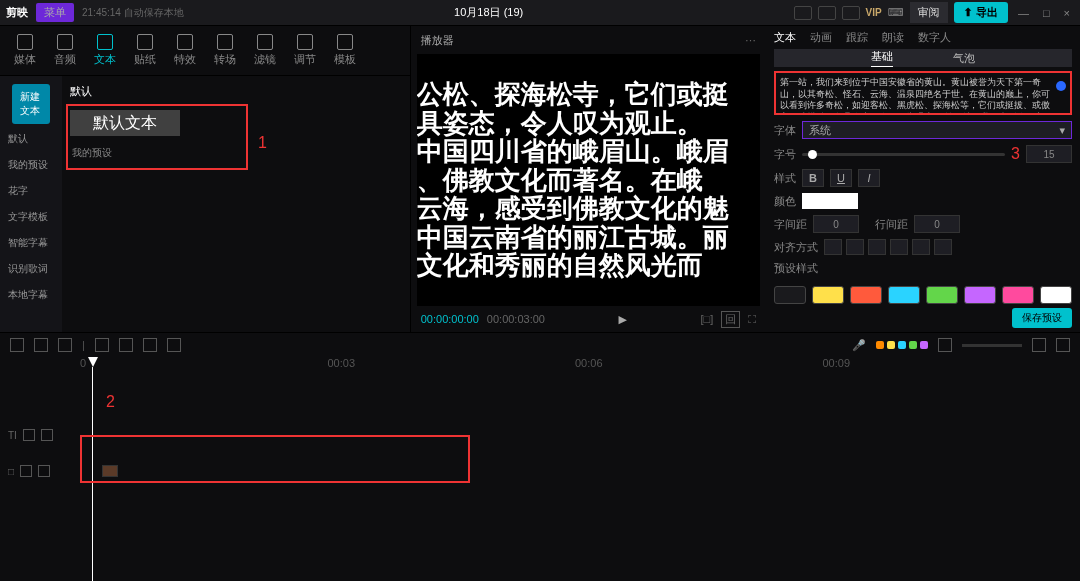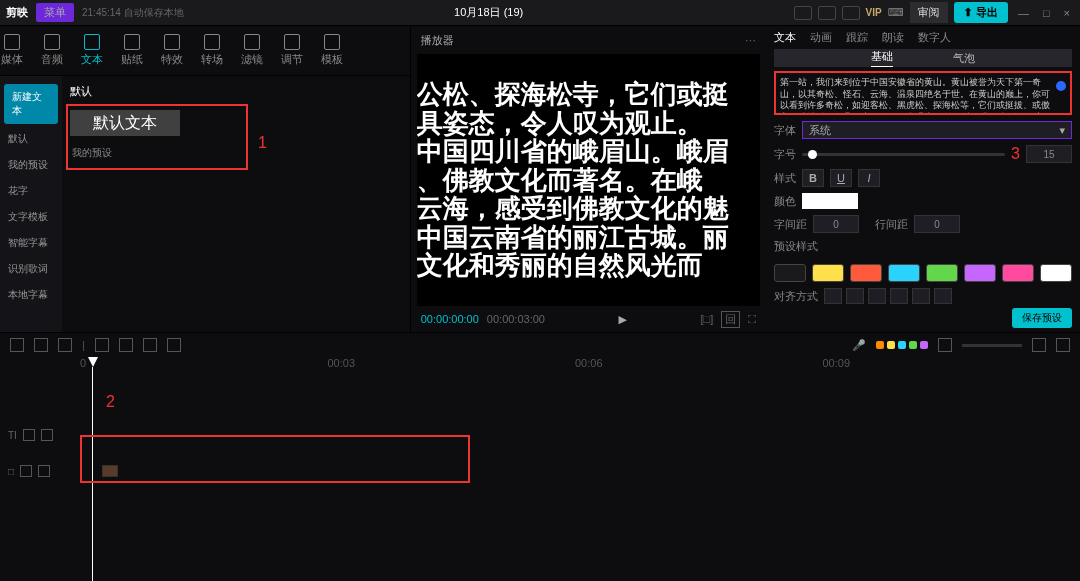--- a/index.html
+++ b/index.html
@@ -11,28 +11,28 @@
 .autosave{color:#666;font-size:10px}
 .tb-center{color:#fff}
 .tb-right{display:flex;align-items:center;gap:6px}
 .tb-right .ic{width:18px;height:14px;border:1px solid #444;border-radius:2px}
 .vip{color:#c9a86a;font-size:10px;font-weight:bold}
 .btn-review{background:#2b2b30;padding:3px 8px;border-radius:0;color:#ddd}
 .btn-export{background:#00c1cd;color:#000;padding:3px 10px;border-radius:3px;font-weight:bold}
 .win-ctl{color:#888;padding:0 4px}
 .main{display:flex;height:306px}
 .left{width:430px;display:flex;flex-direction:column;border-right:1px solid #000}
-.tool-tabs{height:50px;display:flex;align-items:center;gap:18px;padding:0 1px;border-bottom:1px solid #000}
+.tool-tabs{height:50px;display:flex;align-items:center;gap:18px;padding:0 14px;border-bottom:1px solid #000}
 .tool-tab{display:flex;flex-direction:column;align-items:center;gap:2px;color:#888;font-size:10px}
 .tool-tab.active{color:#00c1cd}
 .tool-ic{width:16px;height:16px;border:1px solid currentColor;border-radius:2px}
 .left-body{display:flex;flex:1}
 .side-nav{width:62px;background:#141418;padding-top:6px}
 .side-item{padding:6px 8px;color:#999;font-size:10px}
-.side-item.active{background:#0088a8;color:#fff;border-radius:3px;margin:2px 4px}
+.side-item.active{background:#0088a8;color:#fff;border-radius:3px;margin:2px 12px}
 .left-main{flex:1;padding:8px;position:relative}
 .tabline{color:#fff;padding-bottom:6px}
 .redbox1{position:absolute;top:28px;left:4px;width:182px;height:66px;border:2px solid #e33}
 .card{position:absolute;top:34px;left:8px;width:110px;height:26px;background:#404040;color:#fff;display:flex;align-items:center;justify-content:center;font-size:16px}
 .preset-label{position:absolute;top:70px;left:10px;color:#888;font-size:10px}
 .num1{position:absolute;top:58px;left:196px;color:#e33;font-size:16px}
 .center{width:372px;display:flex;flex-direction:column}
 .c-head{height:28px;display:flex;align-items:center;justify-content:space-between;padding:0 10px;color:#aaa}
 .c-head .dots{color:#666}
 .preview{flex:1;background:#000;margin:0 6px;overflow:hidden;display:flex;flex-direction:column;justify-content:center}
@@ -236,44 +236,44 @@
     <div class="field-row">
       <span>颜色</span>
       <div class="color-sw"></div>
     </div>
     <div class="field-row">
       <span>字间距</span>
       <div class="spin">0</div>
       <span style="margin-left:10px">行间距</span>
       <div class="spin">0</div>
     </div>
+    <div class="field-row">
+      <span>对齐方式</span>
+      <div class="align-row">
+        <div class="align-btn"></div>
+        <div class="align-btn"></div>
+        <div class="align-btn"></div>
+        <div class="align-btn"></div>
+        <div class="align-btn"></div>
+        <div class="align-btn"></div>
+      </div>
+    </div>
     <div class="field-row" style="flex-direction:column;align-items:flex-start">
       <span>预设样式</span>
       <div class="preset-row" id="presetRow">
           <div class="preset-sw" style="background: rgb(26, 26, 29); border: 1px solid rgb(68, 68, 68);"></div>
           <div class="preset-sw" style="background: rgb(255, 224, 74); border: 1px solid rgb(68, 68, 68);"></div>
           <div class="preset-sw" style="background: rgb(255, 90, 60); border: 1px solid rgb(68, 68, 68);"></div>
           <div class="preset-sw" style="background: rgb(42, 211, 255); border: 1px solid rgb(68, 68, 68);"></div>
           <div class="preset-sw" style="background: rgb(99, 214, 74); border: 1px solid rgb(68, 68, 68);"></div>
           <div class="preset-sw" style="background: rgb(197, 102, 255); border: 1px solid rgb(68, 68, 68);"></div>
           <div class="preset-sw" style="background: rgb(255, 74, 158); border: 1px solid rgb(68, 68, 68);"></div>
           <div class="preset-sw" style="background: rgb(255, 255, 255); border: 1px solid rgb(68, 68, 68);"></div>
         </div>
     </div>
-    <div class="field-row">
-      <span>对齐方式</span>
-      <div class="align-row">
-        <div class="align-btn"></div>
-        <div class="align-btn"></div>
-        <div class="align-btn"></div>
-        <div class="align-btn"></div>
-        <div class="align-btn"></div>
-        <div class="align-btn"></div>
-      </div>
-    </div>
     <div class="btn-save-preset">保存预设</div>
   </div>
 </div>
 
 <div class="timeline">
   <div class="tl-tools">
     <div class="l">
       <span class="tl-ic"></span>
       <span class="tl-ic"></span>
       <span class="tl-ic"></span>

